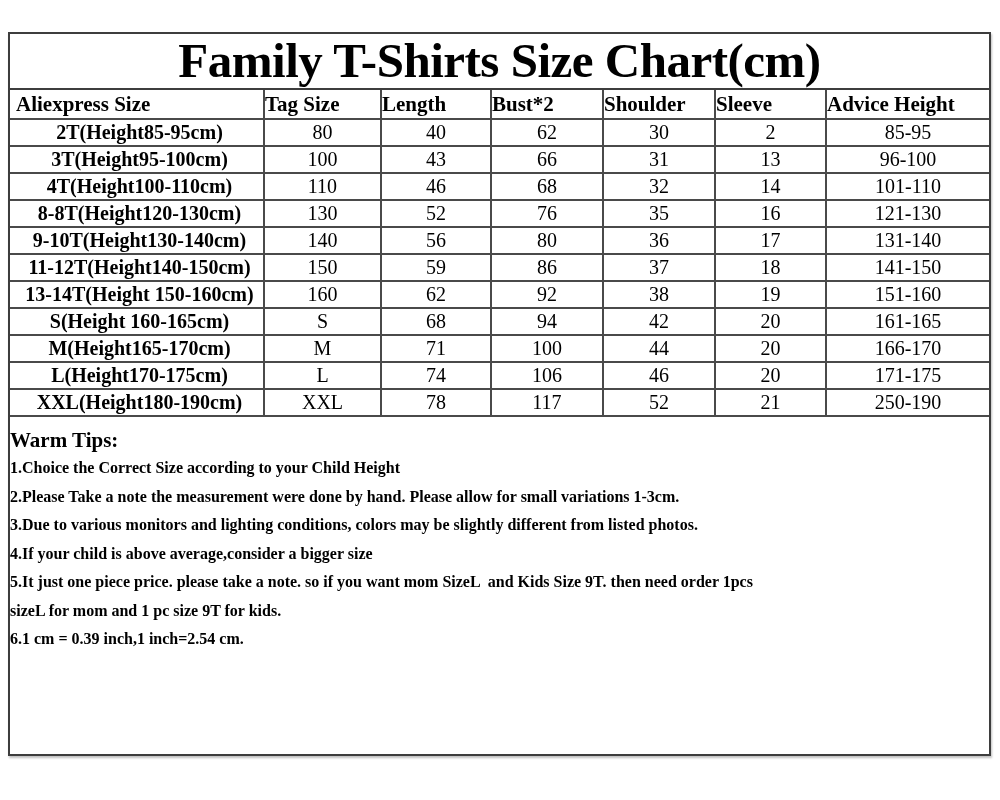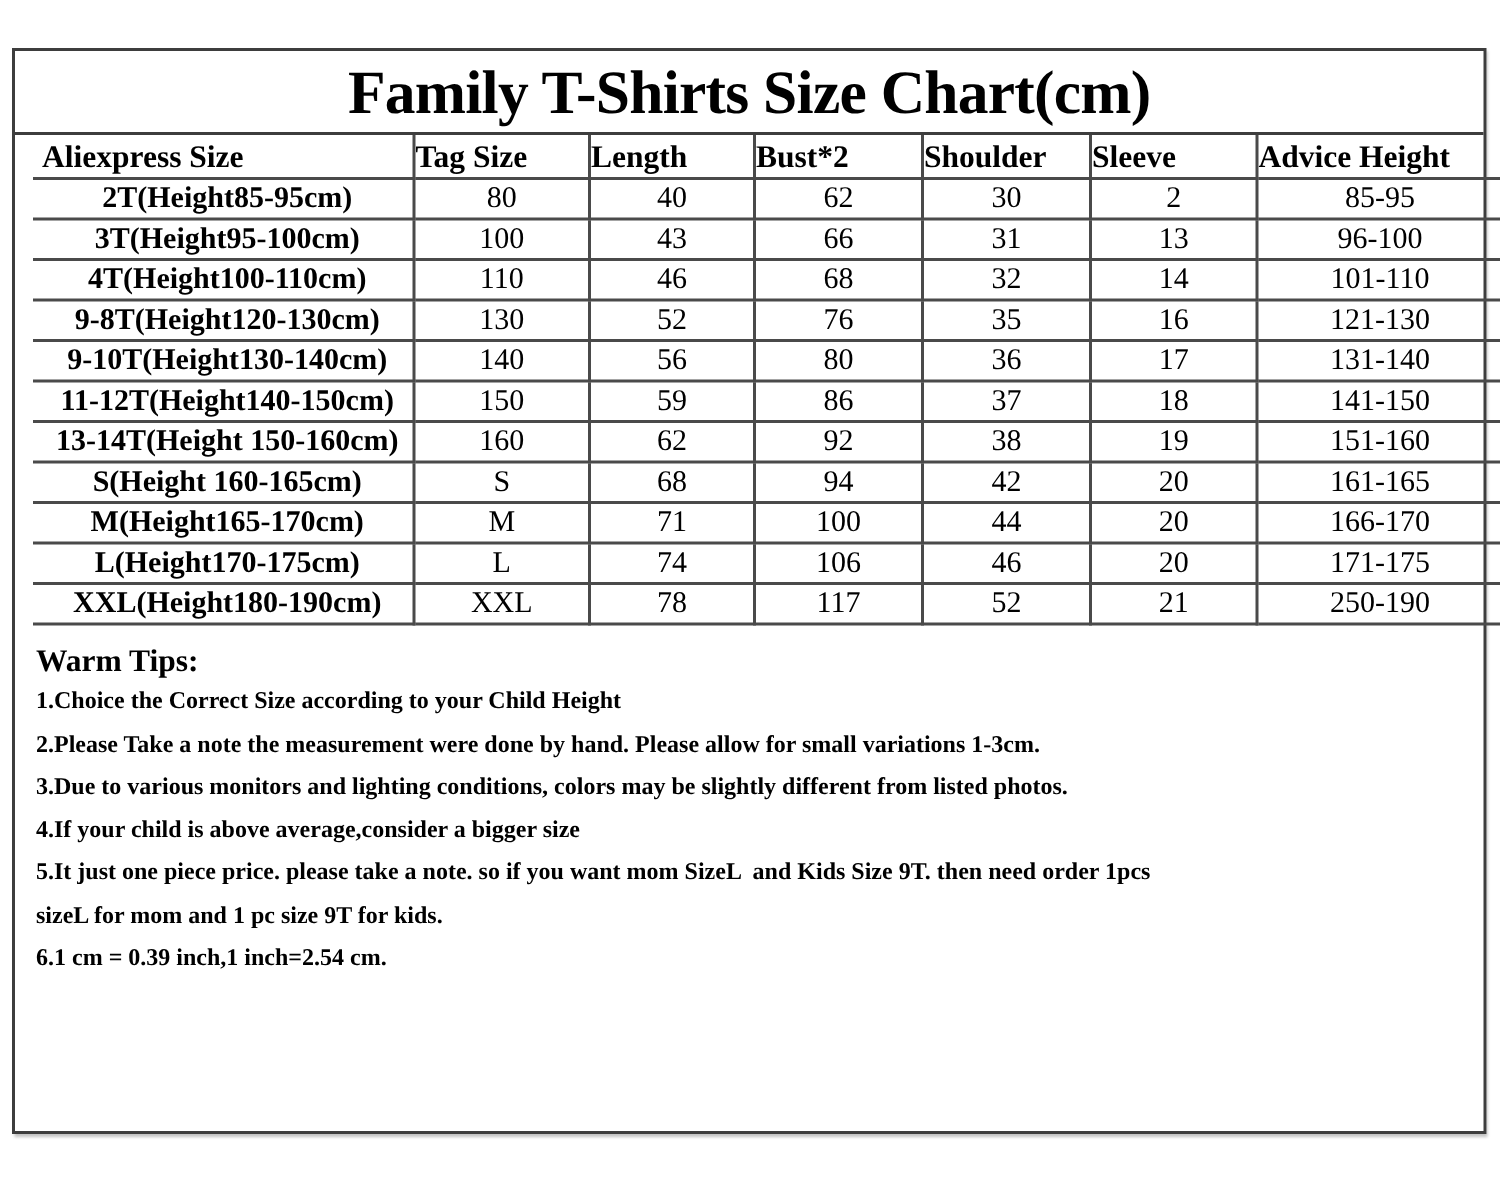--- a/index.html
+++ b/index.html
@@ -20,30 +20,29 @@
     height: 720px;
     border: 2px solid #3d3d3d;
     background: #ffffff;
     box-shadow: 1px 2px 2px rgba(0,0,0,0.25);
   }
   .title {
     height: 54px;
     line-height: 54px;
     text-align: center;
     font-weight: bold;
-    font-size: 41px;
+    font-size: 49px;
     letter-spacing: -0.5px;
     border-bottom: 2px solid #3d3d3d;
     white-space: nowrap;
   }
   table.size-table {
     width: 100%;
     border-collapse: collapse;
     table-layout: fixed;
-    margin-left: 12px;
   }
   table.size-table th,
   table.size-table td {
     border: 2px solid #4a4a4a;
     padding: 0;
     overflow: hidden;
     white-space: nowrap;
   }
   table.size-table th:first-child,
   table.size-table td:first-child { border-left: none; }
@@ -67,21 +66,21 @@
     text-align: center;
     line-height: 25px;
     font-weight: normal;
   }
   table.size-table tbody td.col-first {
     text-align: center;
     padding-left: 6px;
     font-weight: bold;
   }
   .tips {
-    padding: 9px 8px 0 14px;
+    padding: 9px 8px 0 0;
   }
   .tips .tips-heading {
     font-weight: bold;
     font-size: 21px;
     line-height: 28px;
     white-space: pre-wrap;
   }
   .tips .tip-line {
     font-weight: bold;
     font-size: 16px;
@@ -139,21 +138,21 @@
         <tr>
           <td class="col-first">4T(Height100-110cm)</td>
           <td>110</td>
           <td>46</td>
           <td>68</td>
           <td>32</td>
           <td>14</td>
           <td>101-110</td>
         </tr>
         <tr>
-          <td class="col-first">9-8T(Height120-130cm)</td>
+          <td class="col-first">8-8T(Height120-130cm)</td>
           <td>130</td>
           <td>52</td>
           <td>76</td>
           <td>35</td>
           <td>16</td>
           <td>121-130</td>
         </tr>
         <tr>
           <td class="col-first">9-10T(Height130-140cm)</td>
           <td>140</td>

